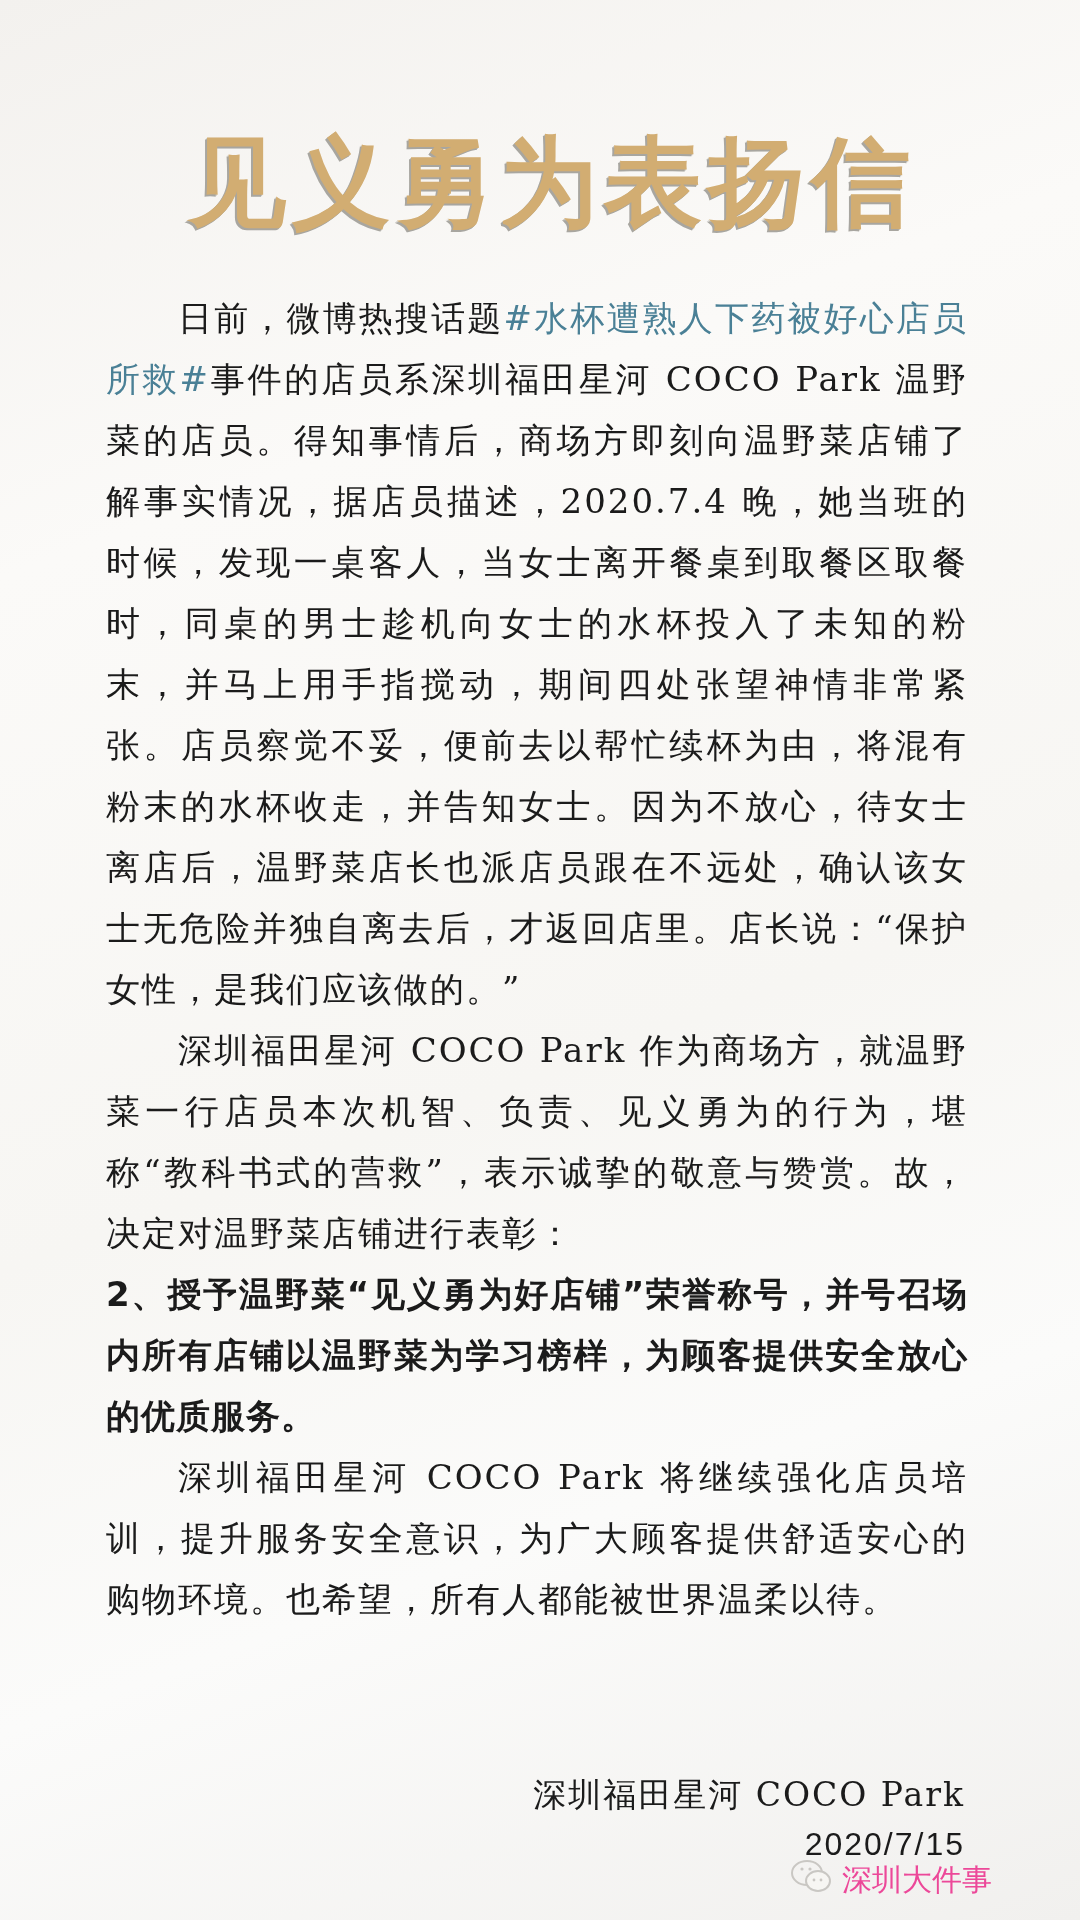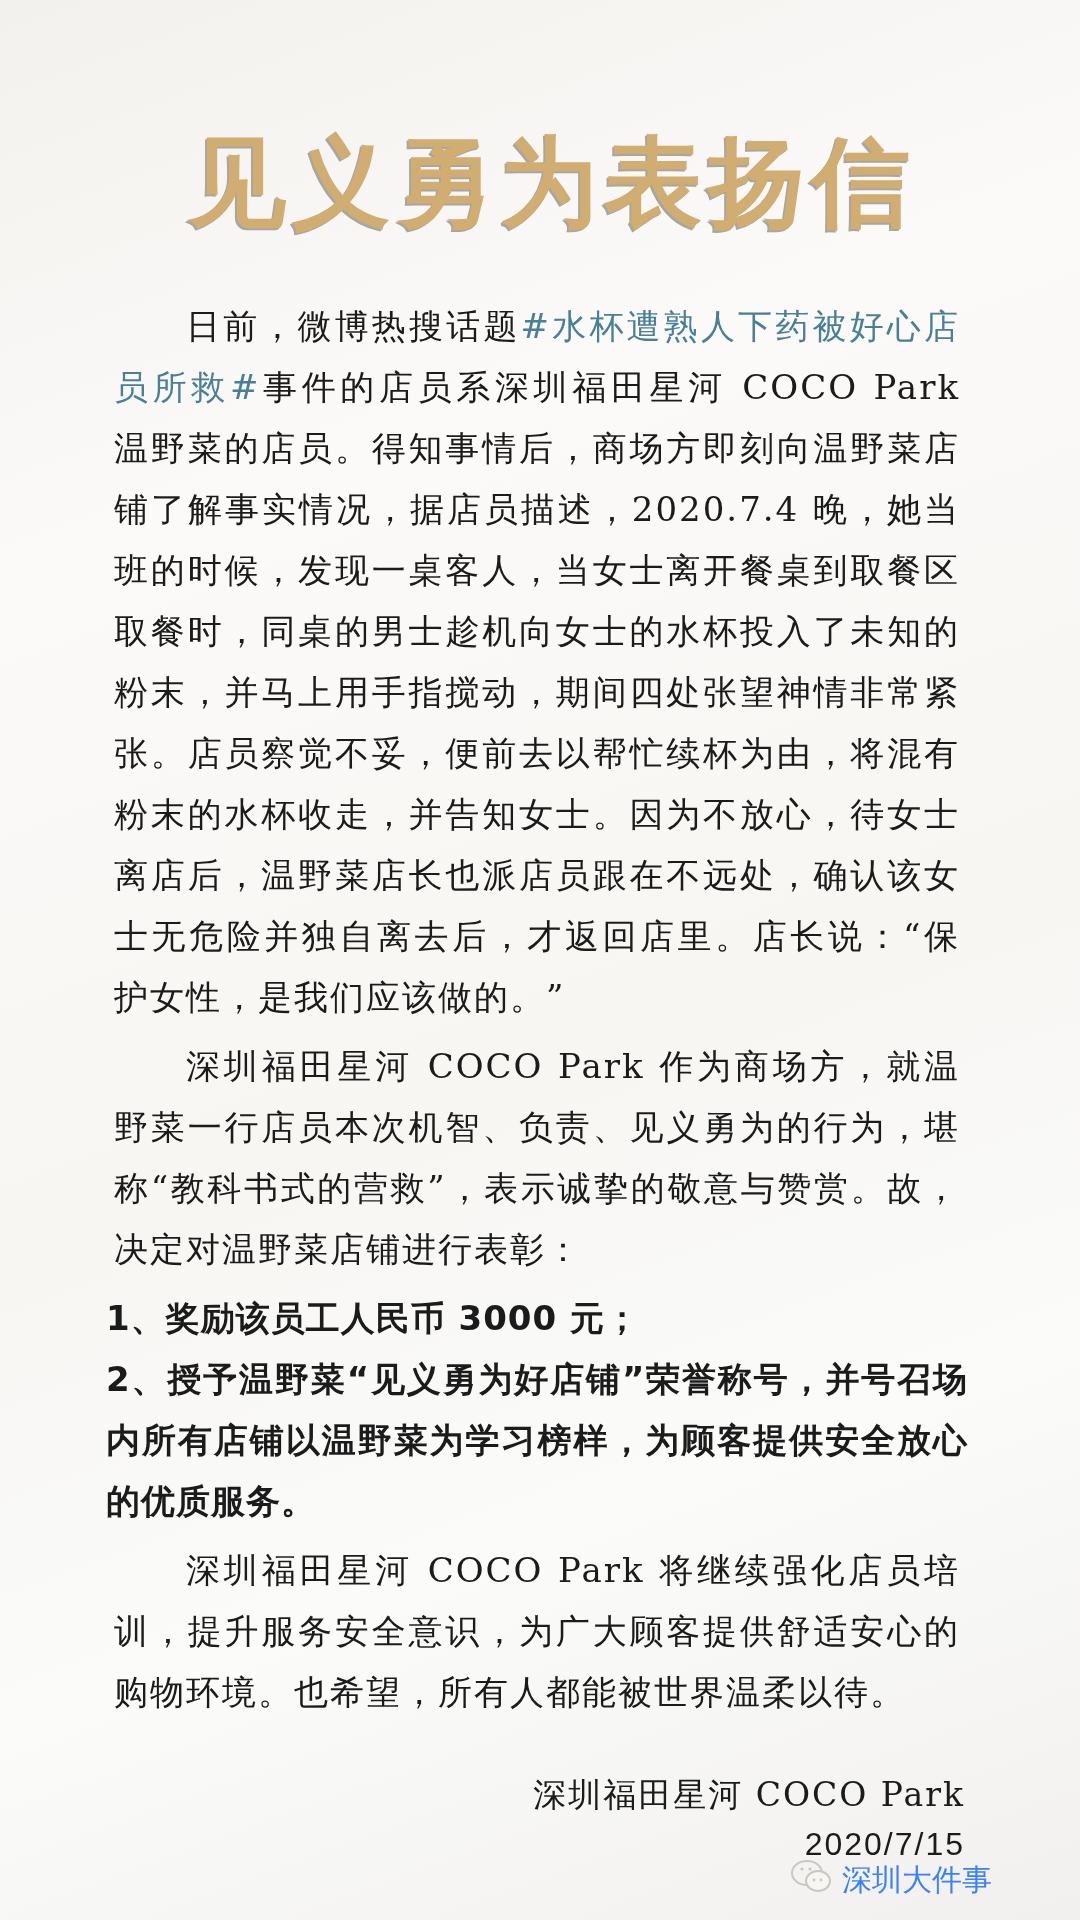--- a/index.html
+++ b/index.html
@@ -14,44 +14,43 @@
     text-align: center; font-size: 98px; letter-spacing: 6px;
     color: #d2ad72; font-weight: bold;
     text-shadow: -2px 2px 0 #a8a6a0, -1px 1px 0 #bdbbb4;
     font-family: "DejaVu Serif", serif;
   }
   .body-text {
     position: absolute; left: 106px; width: 862px; top: 288px;
     font-size: 34px; line-height: 61px; letter-spacing: 2px;
     text-align: justify;
   }
-  .p { margin: 8px; text-indent: 72px; }
+  .p { margin: 0; text-indent: 72px; }
   .hashtag { color: #4a8096; }
   .bold { font-family: "DejaVu Sans", sans-serif; font-weight: bold; letter-spacing: 1px; text-indent: 0; margin: 0; }
   .sign {
     position: absolute; right: 115px; top: 1773px; font-size: 33px; letter-spacing: 2px;
   }
   .date {
     position: absolute; right: 115px; top: 1826px; font-size: 32px;
     font-family: "Liberation Sans", sans-serif; letter-spacing: 2px;
   }
   .watermark {
     position: absolute; right: 88px; top: 1858px; display: flex; align-items: center; gap: 8px;
-    color: #3b82f6; font-size: 30px; font-family: "DejaVu Sans", sans-serif;
+    color: #ec4899; font-size: 30px; font-family: "DejaVu Sans", sans-serif;
   }
 </style>
 </head>
 <body>
 
 <div class="title">见义勇为表扬信</div>
 
 <div class="body-text">
   <p class="p"><span>日前，微博热搜话题</span><span class="hashtag">#水杯遭熟人下药被好心店员所救#</span><span>事件的店员系深圳福田星河 COCO Park 温野菜的店员。得知事情后，商场方即刻向温野菜店铺了解事实情况，据店员描述，2020.7.4 晚，她当班的时候，发现一桌客人，当女士离开餐桌到取餐区取餐时，同桌的男士趁机向女士的水杯投入了未知的粉末，并马上用手指搅动，期间四处张望神情非常紧张。店员察觉不妥，便前去以帮忙续杯为由，将混有粉末的水杯收走，并告知女士。因为不放心，待女士离店后，温野菜店长也派店员跟在不远处，确认该女士无危险并独自离去后，才返回店里。店长说：“保护女性，是我们应该做的。”</span></p>
   <p class="p">深圳福田星河 COCO Park 作为商场方，就温野菜一行店员本次机智、负责、见义勇为的行为，堪称“教科书式的营救”，表示诚挚的敬意与赞赏。故，决定对温野菜店铺进行表彰：</p>
-  <p class="bold">1、奖励该员工人民币 3000 元；</p>
   <p class="bold">2、授予温野菜“见义勇为好店铺”荣誉称号，并号召场内所有店铺以温野菜为学习榜样，为顾客提供安全放心的优质服务。</p>
   <p class="p">深圳福田星河 COCO Park 将继续强化店员培训，提升服务安全意识，为广大顾客提供舒适安心的购物环境。也希望，所有人都能被世界温柔以待。</p>
 </div>
 
 <div class="sign">深圳福田星河 COCO Park</div>
 <div class="date">2020/7/15</div>
 
 <div class="watermark">
   <span>
     <svg width="44" height="38" viewBox="0 0 44 38">

